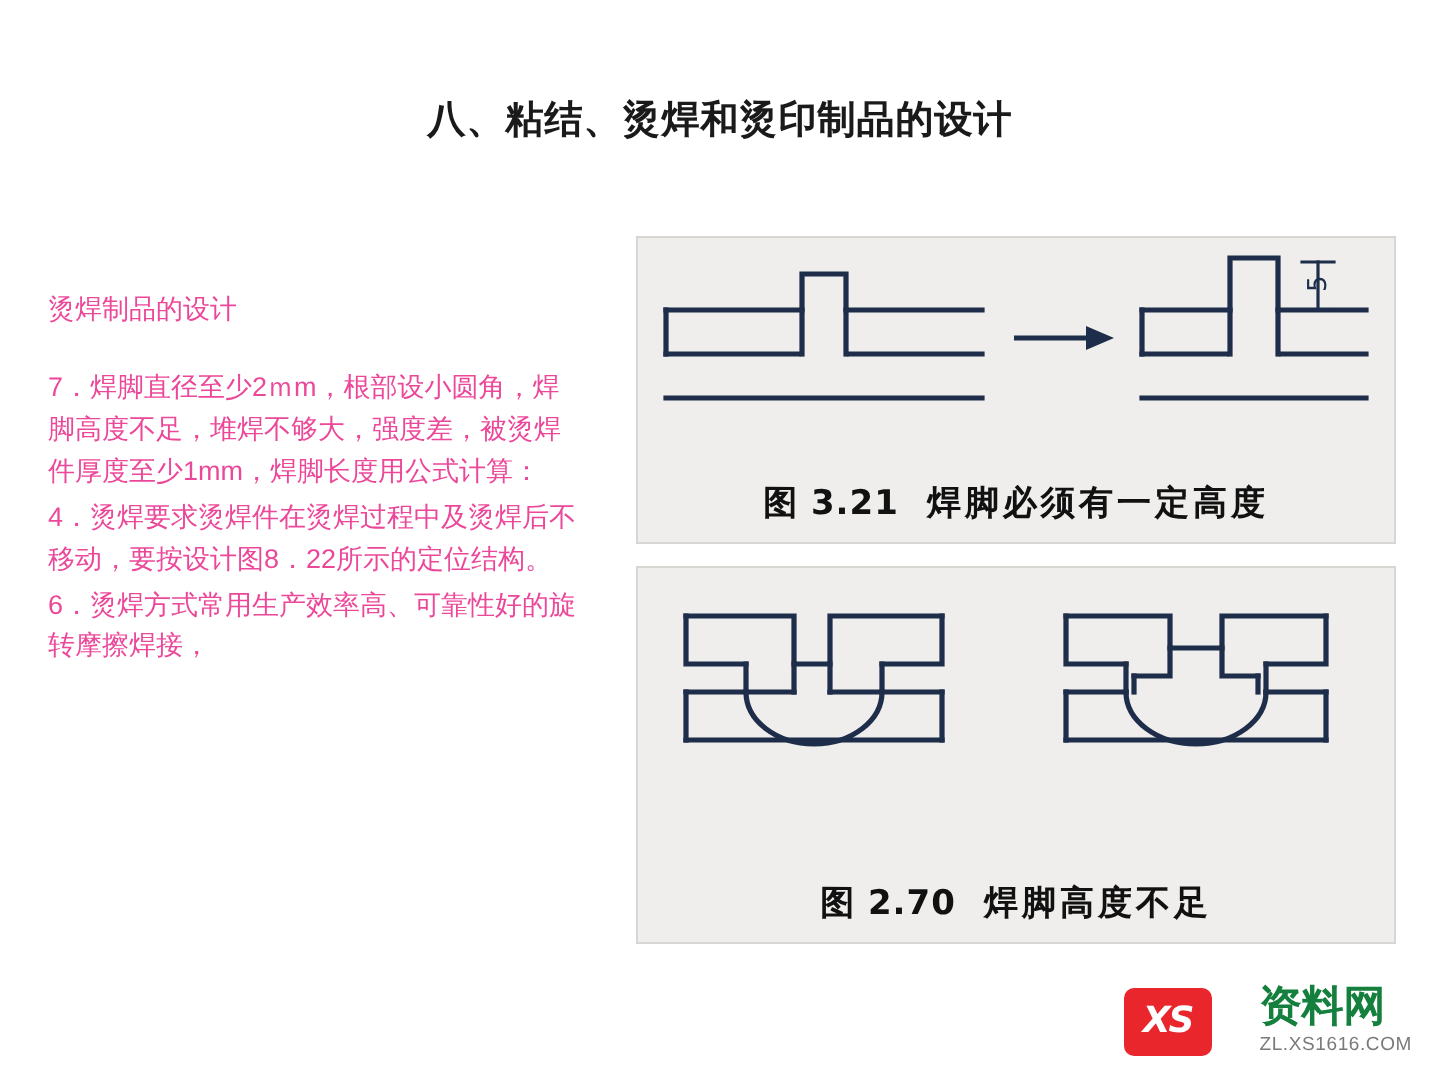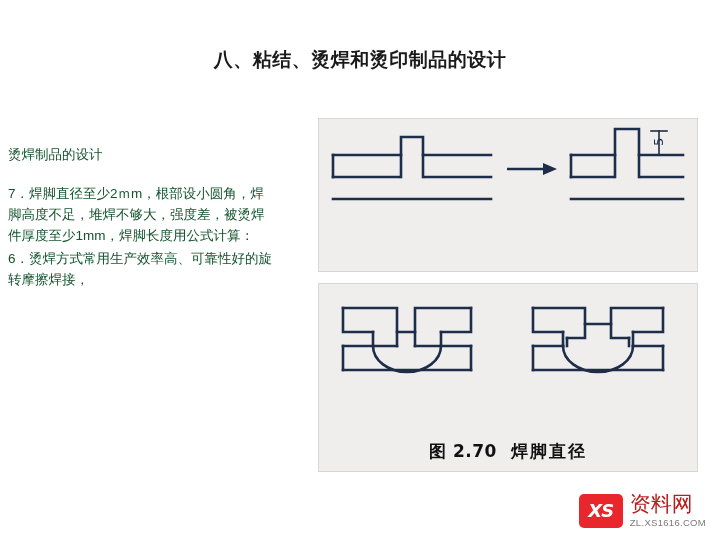--- a/index.html
+++ b/index.html
@@ -26,24 +26,24 @@
     left: 0;
     width: 720px;
     text-align: center;
     font-size: 19px;
     font-weight: bold;
     color: #1a1a1a;
     letter-spacing: 0.5px;
   }
   .text-col {
     position: absolute;
-    left: 8px;
+    left: 24px;
     top: 145px;
     width: 268px;
-    color: #14532d;
+    color: #ec4899;
     font-size: 13.5px;
     line-height: 1.55;
   }
   .text-col p {
     margin: 0 0 2px 0;
   }
   .para-indent {
     text-indent: 0;
   }
   .spacer-lg {
@@ -91,21 +91,21 @@
     display: block;
   }
 
   
   .watermark {
     position: absolute;
     right: 14px;
     bottom: 12px;
     display: flex;
     align-items: center;
-    gap: 7px;
+    gap: 24px;
     margin-top: 22px;
   }
   .wm-badge {
     width: 44px;
     height: 34px;
     background: #e8262b;
     border-radius: 5px;
     position: relative;
     display: flex;
     align-items: center;
@@ -118,23 +118,23 @@
     font-weight: bold;
     font-family: "DejaVu Sans", sans-serif;
     letter-spacing: -1px;
   }
   .wm-right {
     display: flex;
     flex-direction: column;
     justify-content: center;
   }
   .wm-title {
-    color: #b91c1c;
+    color: #15803d;
     font-size: 21px;
-    font-weight: normal;
+    font-weight: bold;
     line-height: 1;
   }
   .wm-url {
     color: #7a7a7a;
     font-size: 9.5px;
     font-family: Liberation Sans, sans-serif;
     margin-top: 3px;
     letter-spacing: 0.3px;
   }
 </style>
@@ -142,20 +142,21 @@
 <body>
 
 <div class="slide">
 
   <div class="title">八、粘结、烫焊和烫印制品的设计</div>
 
   <div class="text-col">
     <p>烫焊制品的设计</p>
     <div class="spacer-lg"></div>
     <p class="para-indent">7．焊脚直径至少2ｍm，根部设小圆角，焊脚高度不足，堆焊不够大，强度差，被烫焊件厚度至少1mm，焊脚长度用公式计算：</p>
+    <p class="para-indent">4．烫焊要求烫焊件在烫焊过程中及烫焊后不移动，要按设计图8．22所示的定位结构。</p>
     <p class="para-indent">6．烫焊方式常用生产效率高、可靠性好的旋转摩擦焊接，</p>
   </div>
 
   <div class="fig fig-top">
     <svg width="376" height="112" viewBox="0 0 376 112">
       <g stroke="#1d2d4a" stroke-width="2.6" fill="none" stroke-linecap="square">
 
         <path d="M14 36 H82 V18 H104 V36 H172"></path>
 
         <path d="M14 58 H80"></path>
@@ -182,20 +183,23 @@
         <path d="M320 58 V36"></path>
         <path d="M252 80 H364"></path>
         <path d="M252 36 V58"></path>
 
         <path d="M332 12 H348" stroke-width="1.6"></path>
         <path d="M332 36 H348" stroke-width="1.6"></path>
         <path d="M340 12 V36" stroke-width="1.6"></path>
       </g>
       <text x="344" y="27" font-family="DejaVu Sans, sans-serif" font-size="13" fill="#1d2d4a" transform="rotate(-90 344 27)">5</text>
     </svg>
+    <div class="fig-caption">
+      <span class="num">图 3.21</span><span class="cap-text">焊脚必须有一定高度</span>
+    </div>
   </div>
 
   <div class="fig fig-bottom">
     <svg width="376" height="140" viewBox="0 0 376 140">
 
       <g stroke="#1d2d4a" stroke-width="2.6" fill="none" stroke-linecap="square">
 
         <path d="M24 24 H78 V48 H96 V24 H152"></path>
         <path d="M24 24 V48 H54"></path>
         <path d="M152 24 V48 H122"></path>
@@ -228,21 +232,21 @@
         <path d="M310 54 V62"></path>
         <path d="M214 62 H244"></path>
         <path d="M314 62 H344"></path>
         <path d="M214 86 H344"></path>
         <path d="M214 62 V86"></path>
         <path d="M344 62 V86"></path>
         <path d="M244 62 A 35 26 0 0 0 314 62"></path>
       </g>
     </svg>
     <div class="fig-caption">
-      <span class="num">图 2.70</span><span class="cap-text">焊脚直径</span>
+      <span class="num">图 2.70</span><span class="cap-text">焊脚高度不足</span>
     </div>
   </div>
 
   <div class="watermark">
     <div class="wm-badge">
       <span>XS</span>
     </div>
     <div class="wm-right">
       <div class="wm-title">资料网</div>
       <div class="wm-url">ZL.XS1616.COM</div>

